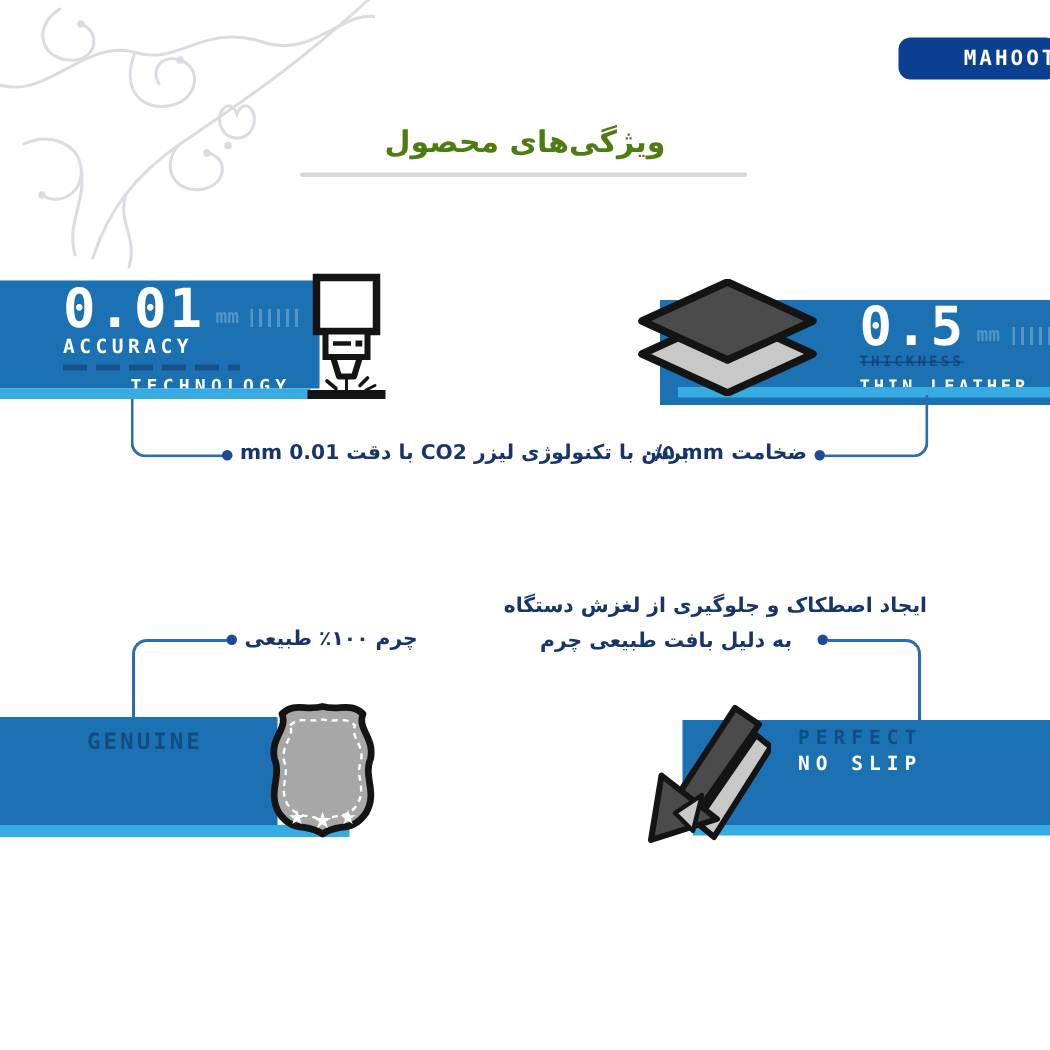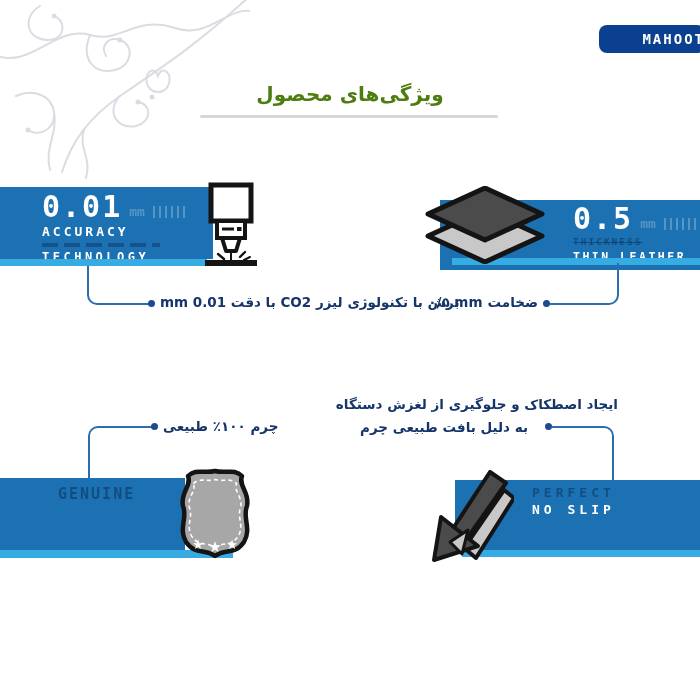--- a/index.html
+++ b/index.html
@@ -19,30 +19,30 @@
   
   .title{position:absolute;left:0;right:0;top:82px;text-align:center;color:#4d7c0f;
          font-family:"DejaVu Sans",sans-serif;font-weight:bold;font-size:20px;direction:rtl;}
   .divider{position:absolute;left:200px;top:115px;width:298px;height:3px;background:#d6d6db;border-radius:2px;}
 
   
   .banner{position:absolute;background:#1c71b3;color:#fff;
           font-family:"DejaVu Sans Mono",monospace;font-weight:bold;}
   .strip{position:absolute;background:#36ace2;}
   .num-row{display:flex;align-items:flex-end;}
-  .big{font-size:30px;line-height:30px;letter-spacing:2px;}
+  .big{font-size:36px;line-height:30px;letter-spacing:2px;}
   .big-sm{font-size:20px;line-height:20px;letter-spacing:2px;}
   .unit{font-size:13px;line-height:20px;margin-left:7px;color:rgba(255,255,255,.25);text-align:center;}
   .ticks{width:34px;height:12px;margin:0 0 4px 8px;
          background:repeating-linear-gradient(90deg,rgba(255,255,255,.25) 0 2px,transparent 2px 6px);}
   .lbl{font-size:13px;letter-spacing:3px;margin-top:2px;}
   .dashline{width:118px;height:4px;margin-top:4px;
             background:repeating-linear-gradient(90deg,rgba(13,52,96,.5) 0 16px,transparent 16px 22px);}
   .faint{color:rgba(11,48,88,.55);}
-  .sublbl{font-size:12px;letter-spacing:3.5px;margin-top:3px;}
+  .sublbl{font-size:12px;letter-spacing:3.5px;margin-top:3px;margin-left:45px;}
 
   .banner.tl{left:0;top:187px;width:213px;height:72px;padding:5px 0 0 42px;box-sizing:border-box;}
   .strip.tl-strip{left:0;top:259px;width:207px;height:7px;}
 
   .banner.tr{left:440px;top:188px;width:260px;height:70px;margin-top:12px;}
   .tr-content{position:absolute;left:133px;top:4px;}
   .tr-faint{font-size:9.5px;letter-spacing:2px;margin-top:2px;text-decoration:line-through;}
   .tr-sub{font-size:11.5px;letter-spacing:2.5px;margin-top:3px;}
   .strip.tr-strip{left:452px;top:258px;width:248px;height:7px;}
 

